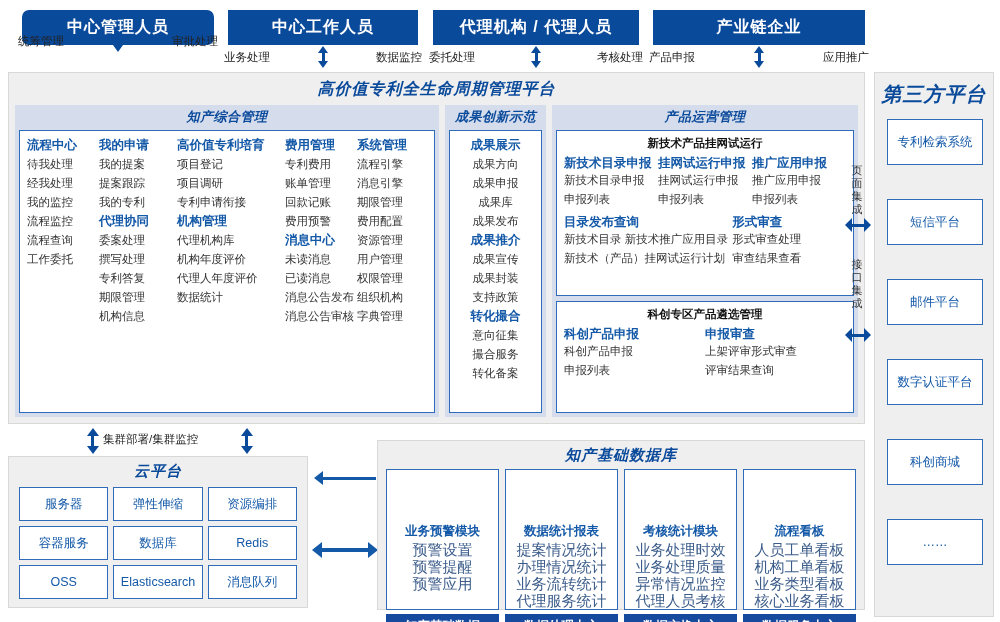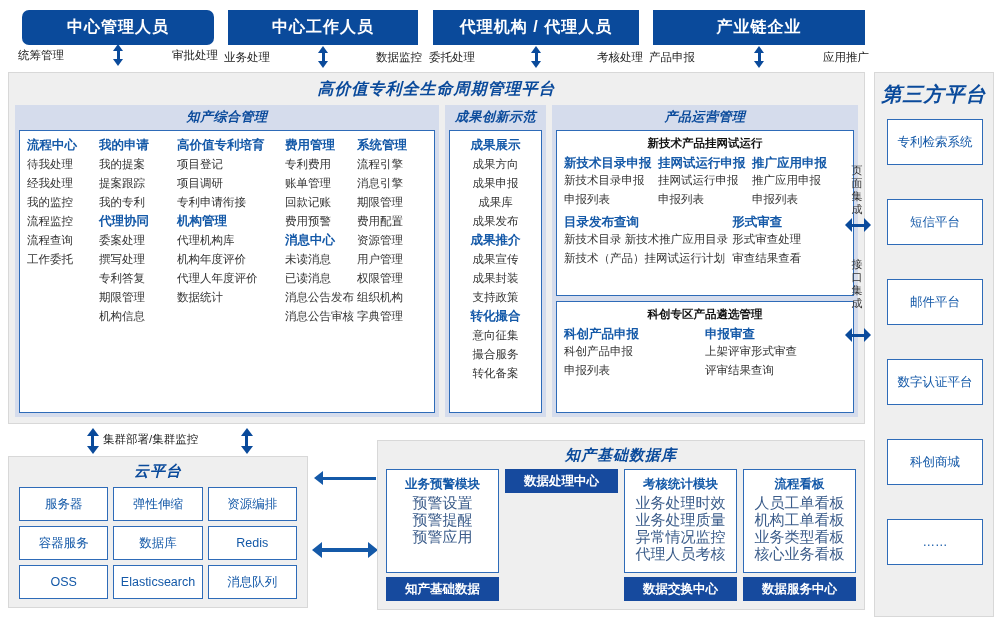--- a/index.html
+++ b/index.html
@@ -152,21 +152,21 @@
   .db-cols {
     position: absolute; left: 8px; top: 28px; right: 8px; bottom: 8px;
     display: grid; grid-template-columns: repeat(4, 1fr); gap: 6px;
   }
   .db-col { display: flex; flex-direction: column; gap: 4px; }
   .db-card {
     flex: 1; border: 1.5px solid #2E6BB8; background: #ffffff;
     display: flex; flex-direction: column; align-items: center;
     padding-top: 4px;
   }
-  .db-card .t { font-size: 12.5px; font-weight: bold; color: #1459A8; line-height: 20px; }
+  .db-card .t { font-size: 12.5px; font-weight: bold; color: #1459A8; line-height: 20px; margin-top: 47px; }
   .db-card .i { font-size: 15px; color: #3B5C8A; line-height: 17px; }
   .db-foot {
     height: 24px; background: #164A9E; color: #ffffff;
     display: flex; align-items: center; justify-content: center;
     font-size: 12.5px; font-weight: bold;
   }
 
   
   .arrow-left { position: absolute; height: 14px; }
   .arrow-left .bar { position: absolute; right: 0; top: 5.5px; height: 3px; background: #1459A8; }
@@ -187,21 +187,21 @@
 </head>
 <body>
 
 <div class="role-bar">
   <div class="role-box" id="rb0" style="left: 22px; width: 192px; border-radius: 7px;">中心管理人员</div>
   <div class="role-box" id="rb1" style="left: 228px; width: 190px;">中心工作人员</div>
   <div class="role-box" id="rb2" style="left: 433px; width: 206px;">代理机构 / 代理人员</div>
   <div class="role-box" id="rb3" style="left: 653px; width: 212px;">产业链企业</div>
 </div>
 
-<div class="role-sub" id="rs0" style="left: 18px; width: 200px; top: 44px;">
+<div class="role-sub" id="rs0" style="left: 18px; width: 200px; top: 30px;">
   <span class="lbl">统筹管理</span>
   <span class="updown">
       <span class="stem"></span>
     </span>
   <span class="lbl">审批处理</span>
 </div>
 <div class="role-sub" id="rs1" style="left: 224px; width: 198px; top: 46px;">
   <span class="lbl">业务处理</span>
   <span class="updown">
       <span class="stem"></span>
@@ -428,20 +428,27 @@
       <div class="db-col">
         <div class="db-card">
           <div class="t">业务预警模块</div>
           <div class="i">预警设置</div>
           <div class="i">预警提醒</div>
           <div class="i">预警应用</div>
         </div>
         <div class="db-foot">知产基础数据</div>
       </div>
       <div class="db-col">
+        <div class="db-card">
+          <div class="t">数据统计报表</div>
+          <div class="i">提案情况统计</div>
+          <div class="i">办理情况统计</div>
+          <div class="i">业务流转统计</div>
+          <div class="i">代理服务统计</div>
+        </div>
         <div class="db-foot">数据处理中心</div>
       </div>
       <div class="db-col">
         <div class="db-card">
           <div class="t">考核统计模块</div>
           <div class="i">业务处理时效</div>
           <div class="i">业务处理质量</div>
           <div class="i">异常情况监控</div>
           <div class="i">代理人员考核</div>
         </div>

